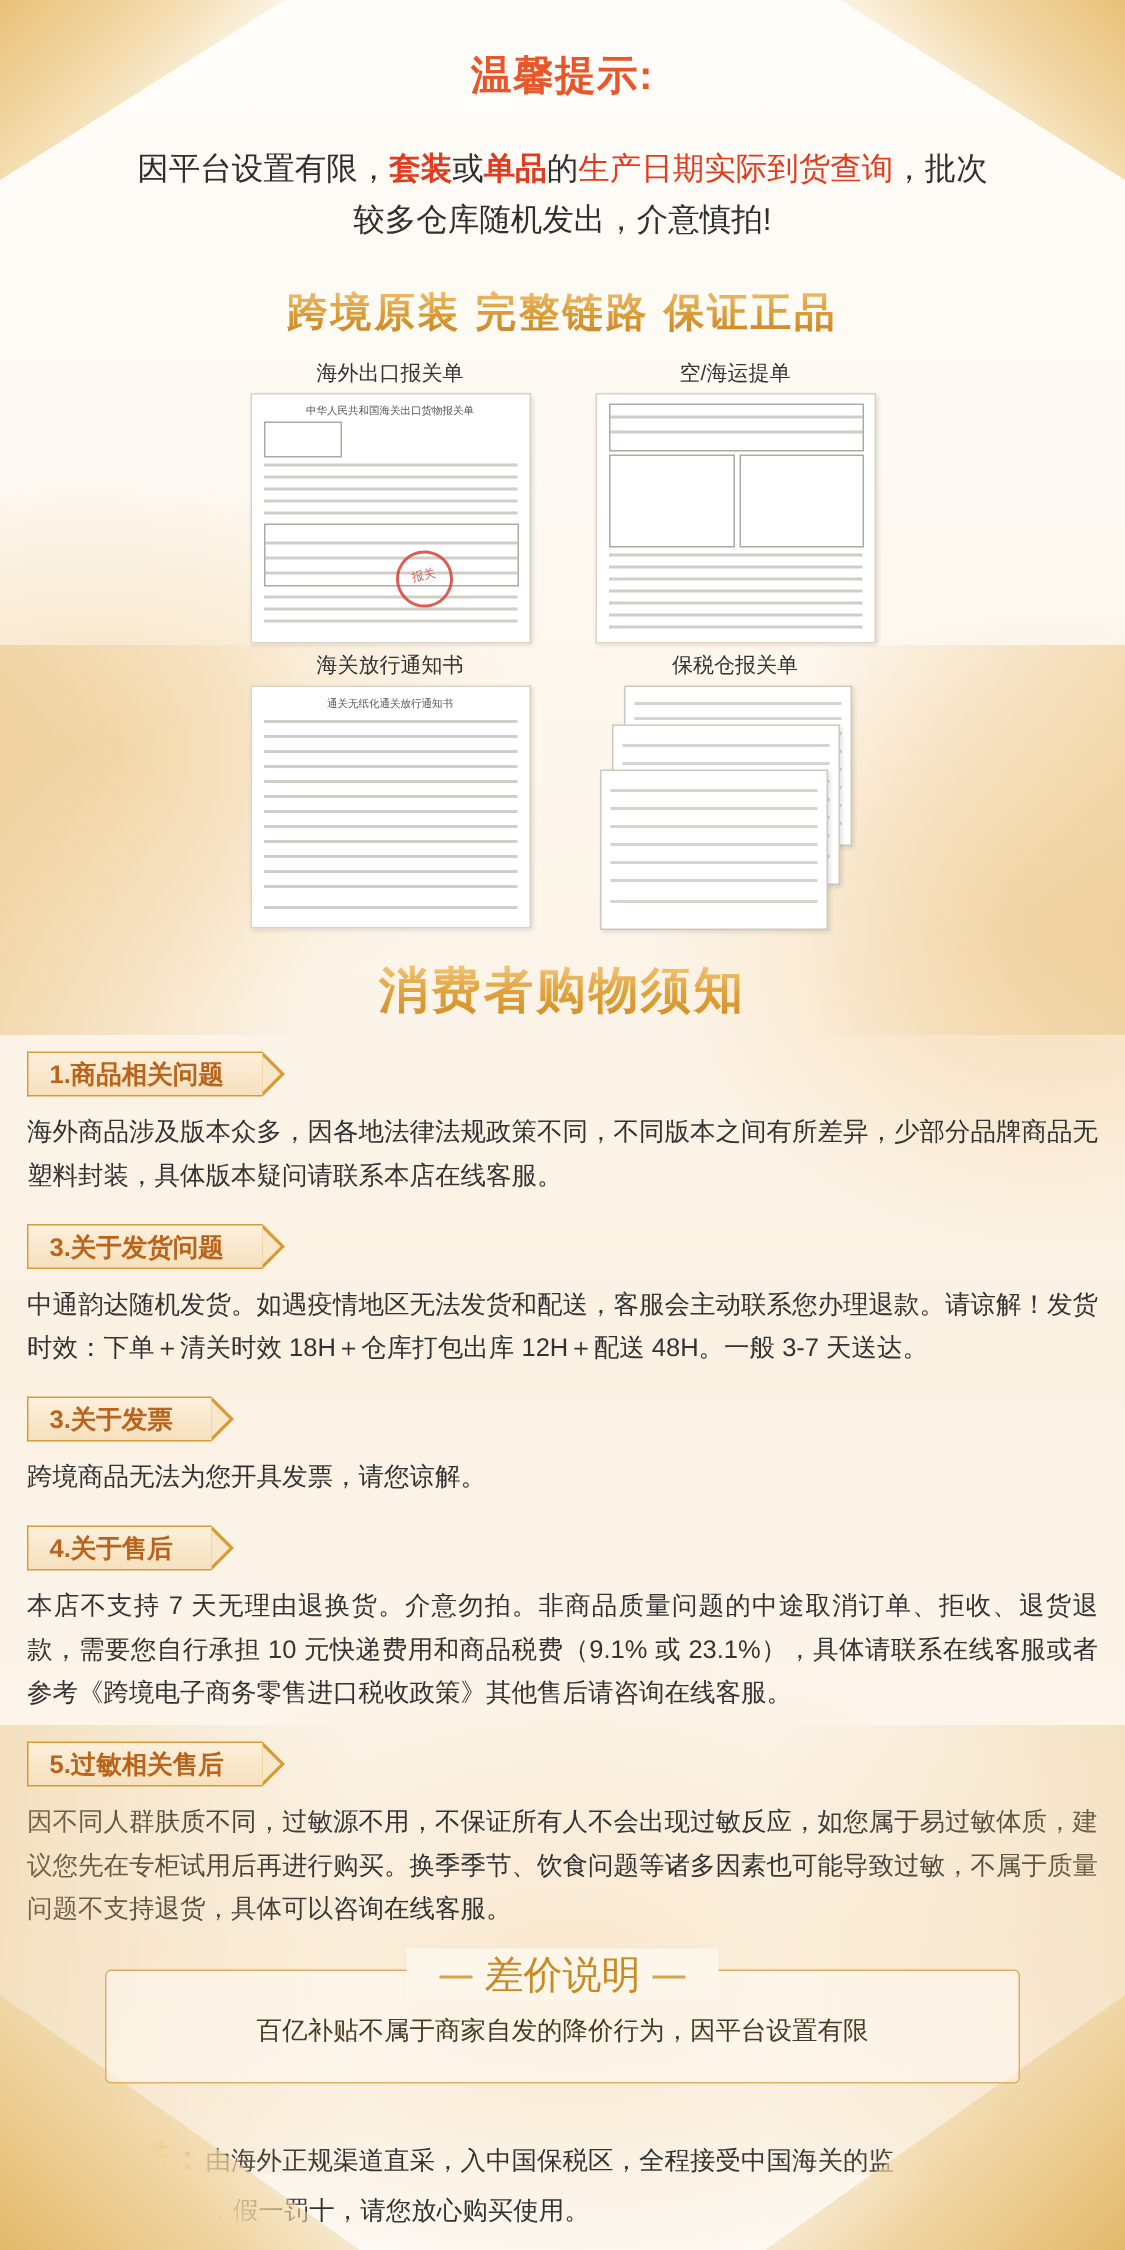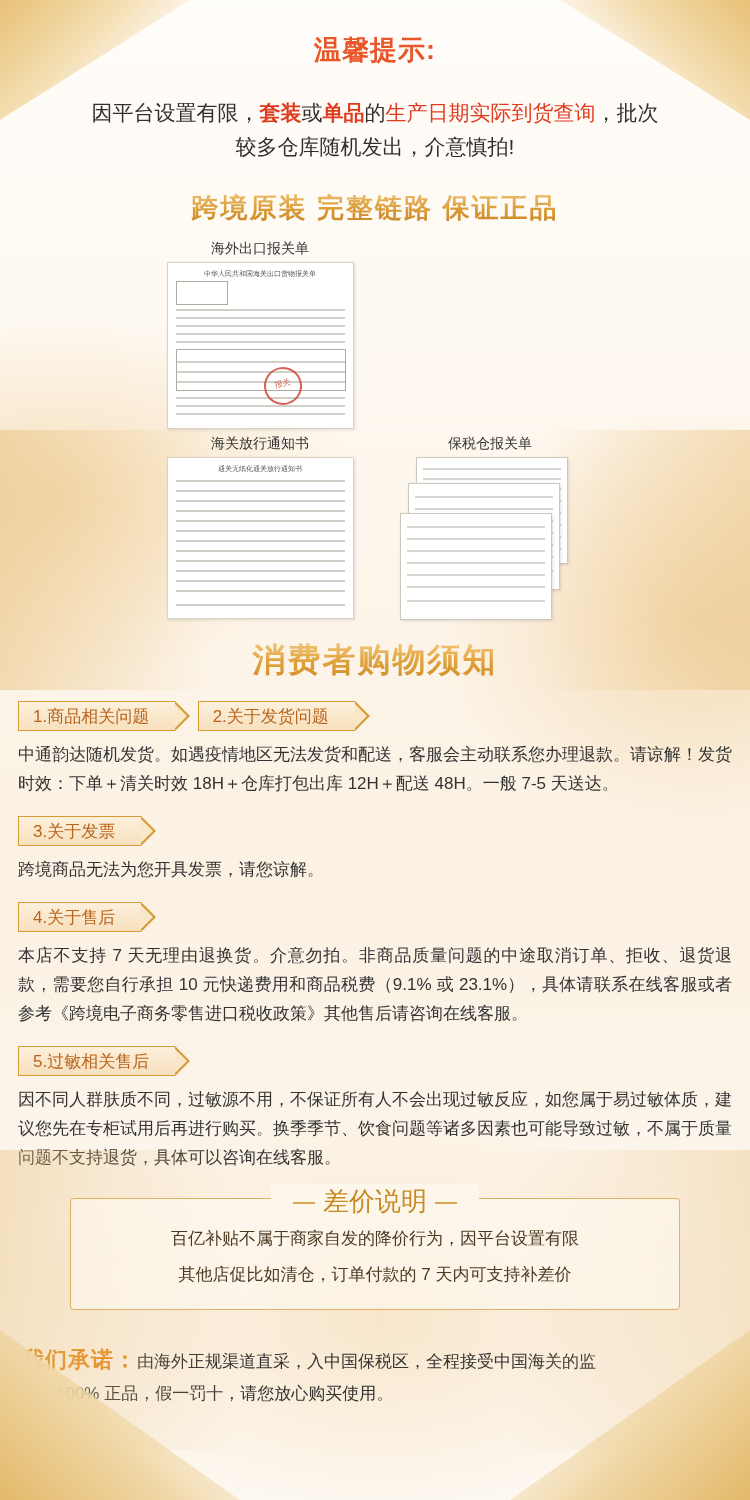--- a/index.html
+++ b/index.html
@@ -215,21 +215,21 @@
   .tag-inner {
     position: relative;
     display: inline-block;
     height: 30px;
     line-height: 30px;
     padding: 0 26px 0 14px;
     background: linear-gradient(180deg, #fdf0dc 0%, #f6e0bd 100%);
     border: 1.6px solid #d79b36;
     border-right: none;
     font-size: 17px;
-    font-weight: normal;
+    font-weight: bold;
     color: #b8641c;
     box-sizing: border-box;
   }
   .tag-arrow {
     position: absolute;
     top: 0; right: -15px;
     width: 0; height: 0;
     border-top: 15px solid transparent;
     border-bottom: 15px solid transparent;
     border-left: 15px solid #d79b36;
@@ -347,20 +347,37 @@
           <div class="dl" style="top:98px;"></div>
           <div class="dl" style="top:108px;"></div>
           <div class="dl" style="top:118px;"></div>
           <div class="dl" style="top:134px;"></div>
           <div class="dl" style="top:142px;"></div>
           <div class="dl" style="top:150px;"></div>
           <div class="stamp" style="top:104px;left:96px;">报关</div>
         </div>
       </div>
 
+      <div class="doc-cell">
+        <div class="doc-cap">空/海运提单</div>
+        <div class="doc-img tall">
+          <div class="dbox" style="top:6px;left:8px;width:168px;height:30px;"></div>
+          <div class="dl" style="top:14px;"></div>
+          <div class="dl" style="top:24px;"></div>
+          <div class="dbox" style="top:40px;left:8px;width:82px;height:60px;"></div>
+          <div class="dbox" style="top:40px;left:95px;width:81px;height:60px;"></div>
+          <div class="dl" style="top:106px;"></div>
+          <div class="dl" style="top:114px;"></div>
+          <div class="dl" style="top:122px;"></div>
+          <div class="dl" style="top:130px;"></div>
+          <div class="dl" style="top:138px;"></div>
+          <div class="dl" style="top:146px;"></div>
+          <div class="dl" style="top:154px;"></div>
+        </div>
+      </div>
     </div>
 
     <div class="doc-row">
       <div class="doc-cell">
         <div class="doc-cap">海关放行通知书</div>
         <div class="doc-img" style="height:160px">
           <div class="dhead">通关无纸化通关放行通知书</div>
           <div class="dl" style="top:22px;"></div>
           <div class="dl" style="top:32px;"></div>
           <div class="dl" style="top:42px;"></div>
@@ -414,26 +431,27 @@
   </div>
 
   
   <div class="big-gold">消费者购物须知</div>
 
   
   <div class="tag">
     <span class="tag-inner">1.商品相关问题</span>
     <span class="tag-arrow"></span>
   </div>
+  <div class="sec-body">海外商品涉及版本众多，因各地法律法规政策不同，不同版本之间有所差异，少部分品牌商品无塑料封装，具体版本疑问请联系本店在线客服。</div>
 
   <div class="tag">
-    <span class="tag-inner">2.关于发货问题</span>
+    <span class="tag-inner">3.关于发货问题</span>
     <span class="tag-arrow"></span>
   </div>
-  <div class="sec-body">中通韵达随机发货。如遇疫情地区无法发货和配送，客服会主动联系您办理退款。请谅解！发货时效：下单＋清关时效 18H＋仓库打包出库 12H＋配送 48H。一般 7-5 天送达。</div>
+  <div class="sec-body">中通韵达随机发货。如遇疫情地区无法发货和配送，客服会主动联系您办理退款。请谅解！发货时效：下单＋清关时效 18H＋仓库打包出库 12H＋配送 48H。一般 3-7 天送达。</div>
 
   <div class="tag">
     <span class="tag-inner">3.关于发票</span>
     <span class="tag-arrow"></span>
   </div>
   <div class="sec-body">跨境商品无法为您开具发票，请您谅解。</div>
 
   <div class="tag">
     <span class="tag-inner">4.关于售后</span>
     <span class="tag-arrow"></span>
@@ -445,21 +463,20 @@
     <span class="tag-arrow"></span>
   </div>
   <div class="sec-body">因不同人群肤质不同，过敏源不用，不保证所有人不会出现过敏反应，如您属于易过敏体质，建议您先在专柜试用后再进行购买。换季季节、饮食问题等诸多因素也可能导致过敏，不属于质量问题不支持退货，具体可以咨询在线客服。</div>
 
   
   <div class="pricebox">
     <div class="pricebox-title">
       <span class="bar"></span><span>差价说明</span><span class="bar"></span>
     </div>
     <p>百亿补贴不属于商家自发的降价行为，因平台设置有限</p>
-    <p>其他店促比如清仓，订单付款的 7 天内可支持补差价</p>
   </div>
 
   
   <div class="promise">
     <span class="promise-label">我们承诺：</span><span class="promise-text">由海外正规渠道直采，入中国保税区，全程接受中国海关的监</span><br>
     <span class="promise-text">督，100% 正品，假一罚十，请您放心购买使用。</span>
   </div>
 
 </div>
 

